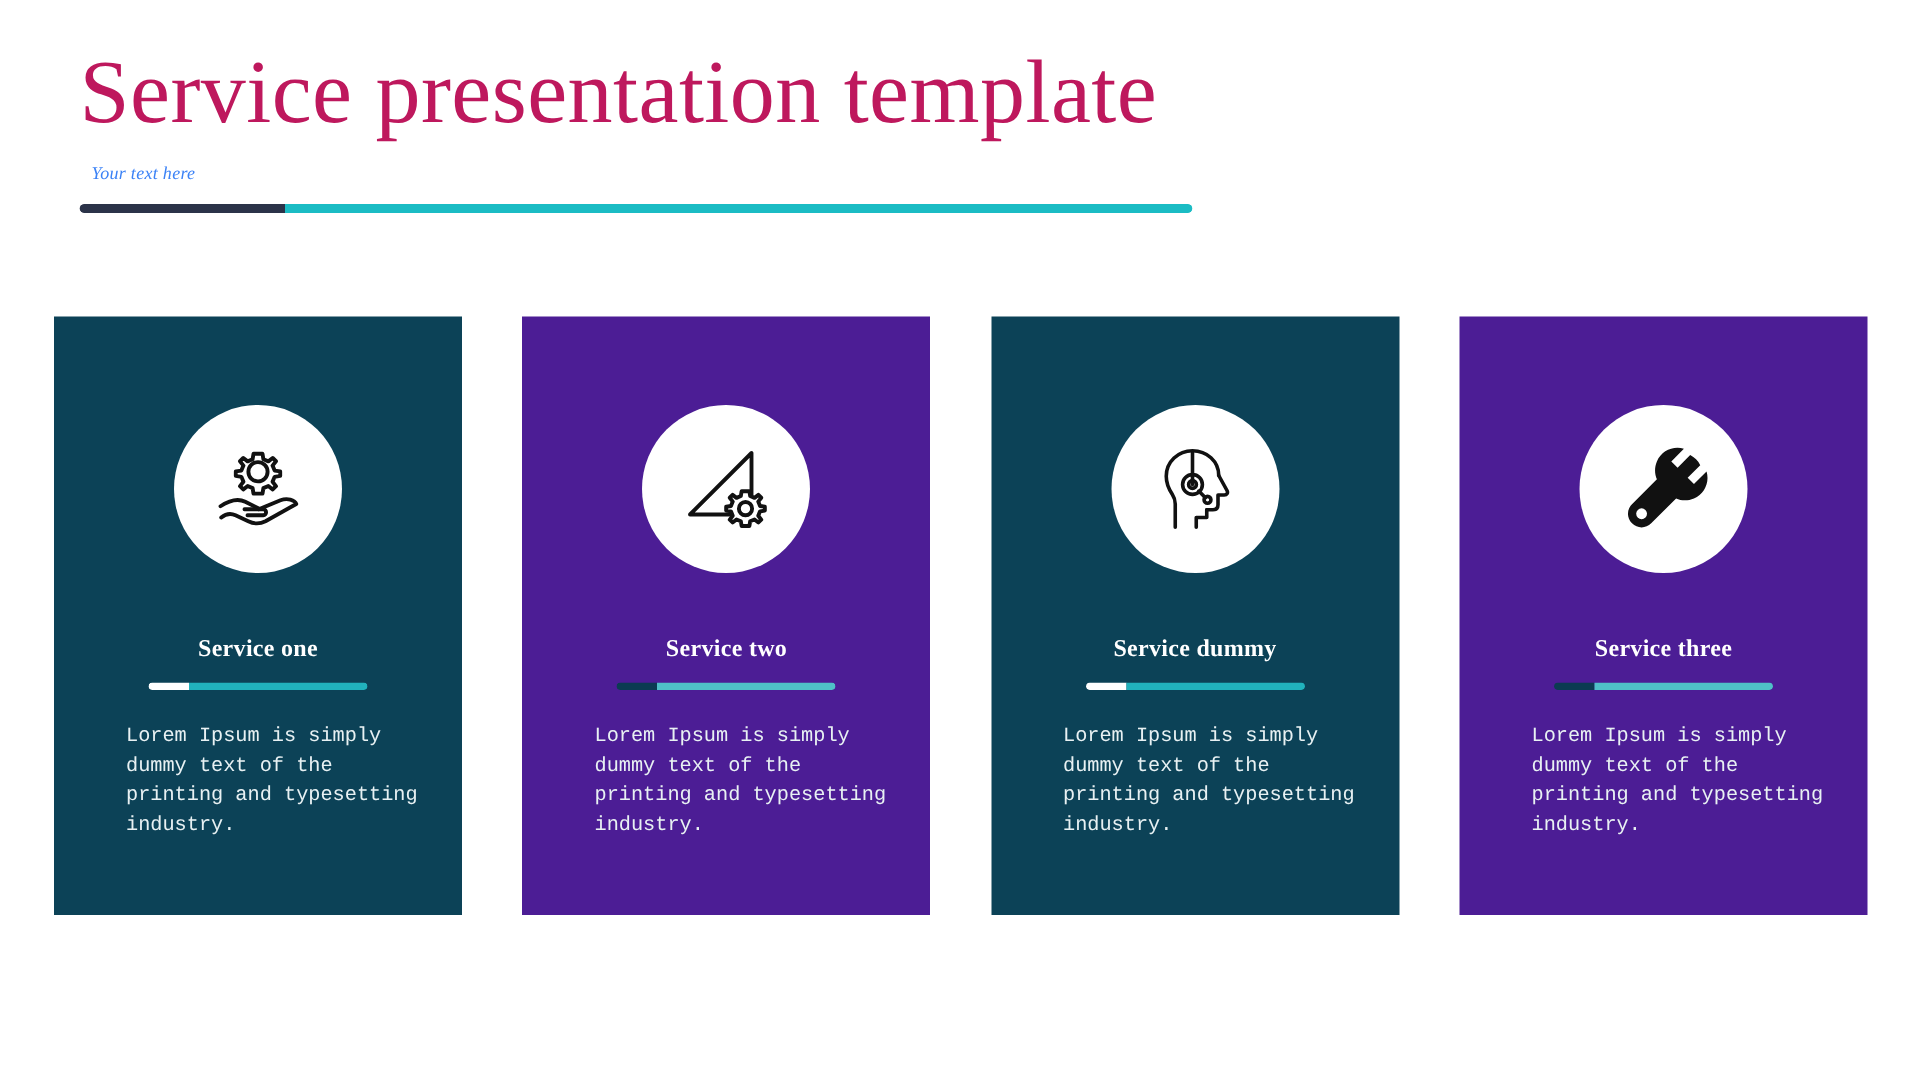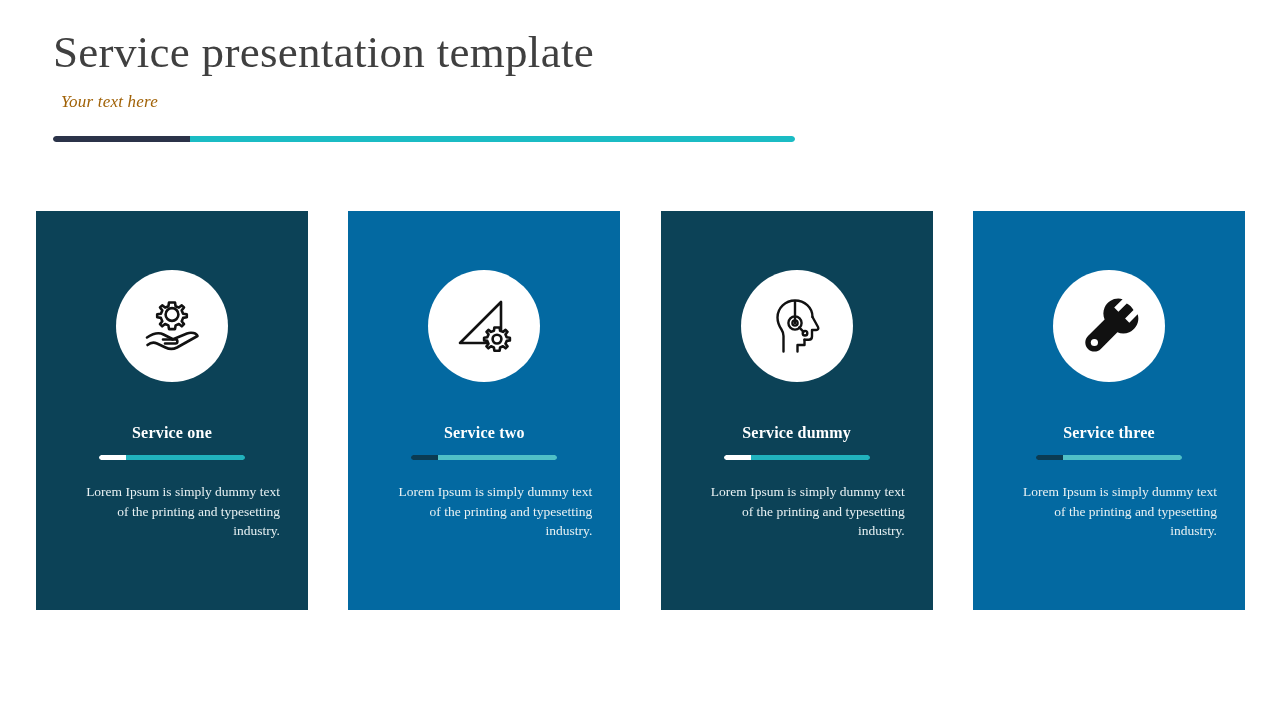--- a/index.html
+++ b/index.html
@@ -17,33 +17,33 @@
 
   
   .header {
     position: absolute;
     left: 53px;
     top: 28px;
     width: 1180px;
   }
   .page-title {
     font-family: "Liberation Serif", "DejaVu Serif", serif;
-    font-size: 45px;
+    font-size: 60px;
     font-weight: 400;
-    color: #404040;
+    color: #be185d;
     letter-spacing: 0.3px;
     line-height: 1.1;
     margin: 0;
     white-space: nowrap;
   }
   .subtitle {
     font-family: "Liberation Serif", "DejaVu Serif", serif;
     font-style: italic;
-    font-size: 17px;
-    color: #a16207;
+    font-size: 12px;
+    color: #3b82f6;
     margin: 14px 0 0 8px;
     letter-spacing: 0.2px;
   }
   .header-rule {
     position: absolute;
     left: 0px;
     top: 108px;
     width: 742px;
     height: 6px;
     display: flex;
@@ -76,21 +76,21 @@
   .card {
     width: 272px;
     height: 399px;
     box-sizing: border-box;
     display: flex;
     flex-direction: column;
     align-items: center;
     position: relative;
   }
   .card.navy  { background: #0c4257; }
-  .card.teal  { background: #0369a1; }
+  .card.teal  { background: #4c1d95; }
 
   .icon-circle {
     width: 112px;
     height: 112px;
     border-radius: 50%;
     background: #ffffff;
     margin-top: 59px;
     display: flex;
     align-items: center;
     justify-content: center;
@@ -126,25 +126,25 @@
     border-radius: 0 3px 3px 0;
   }
   .card.navy .mini-seg  { background: #ffffff; }
   .card.navy .mini-track{ background: #21b2bd; }
   .card.teal .mini-seg  { background: #0b3b52; }
   .card.teal .mini-track{ background: #4fc0c7; }
 
   .card-body {
     margin-top: 22px;
     width: 196px;
-    font-family: Liberation Serif, serif;
+    font-family: Liberation Mono, monospace;
     font-size: 13.5px;
     line-height: 1.45;
     color: #e8f1f3;
-    text-align: right;
+    text-align: left;
     margin-left: 20px;
   }
 </style>
 </head>
 <body>
 
 <div class="header">
   <h1 class="page-title">Service presentation template</h1>
   <div class="subtitle">Your text here</div>
   <div class="header-rule">

